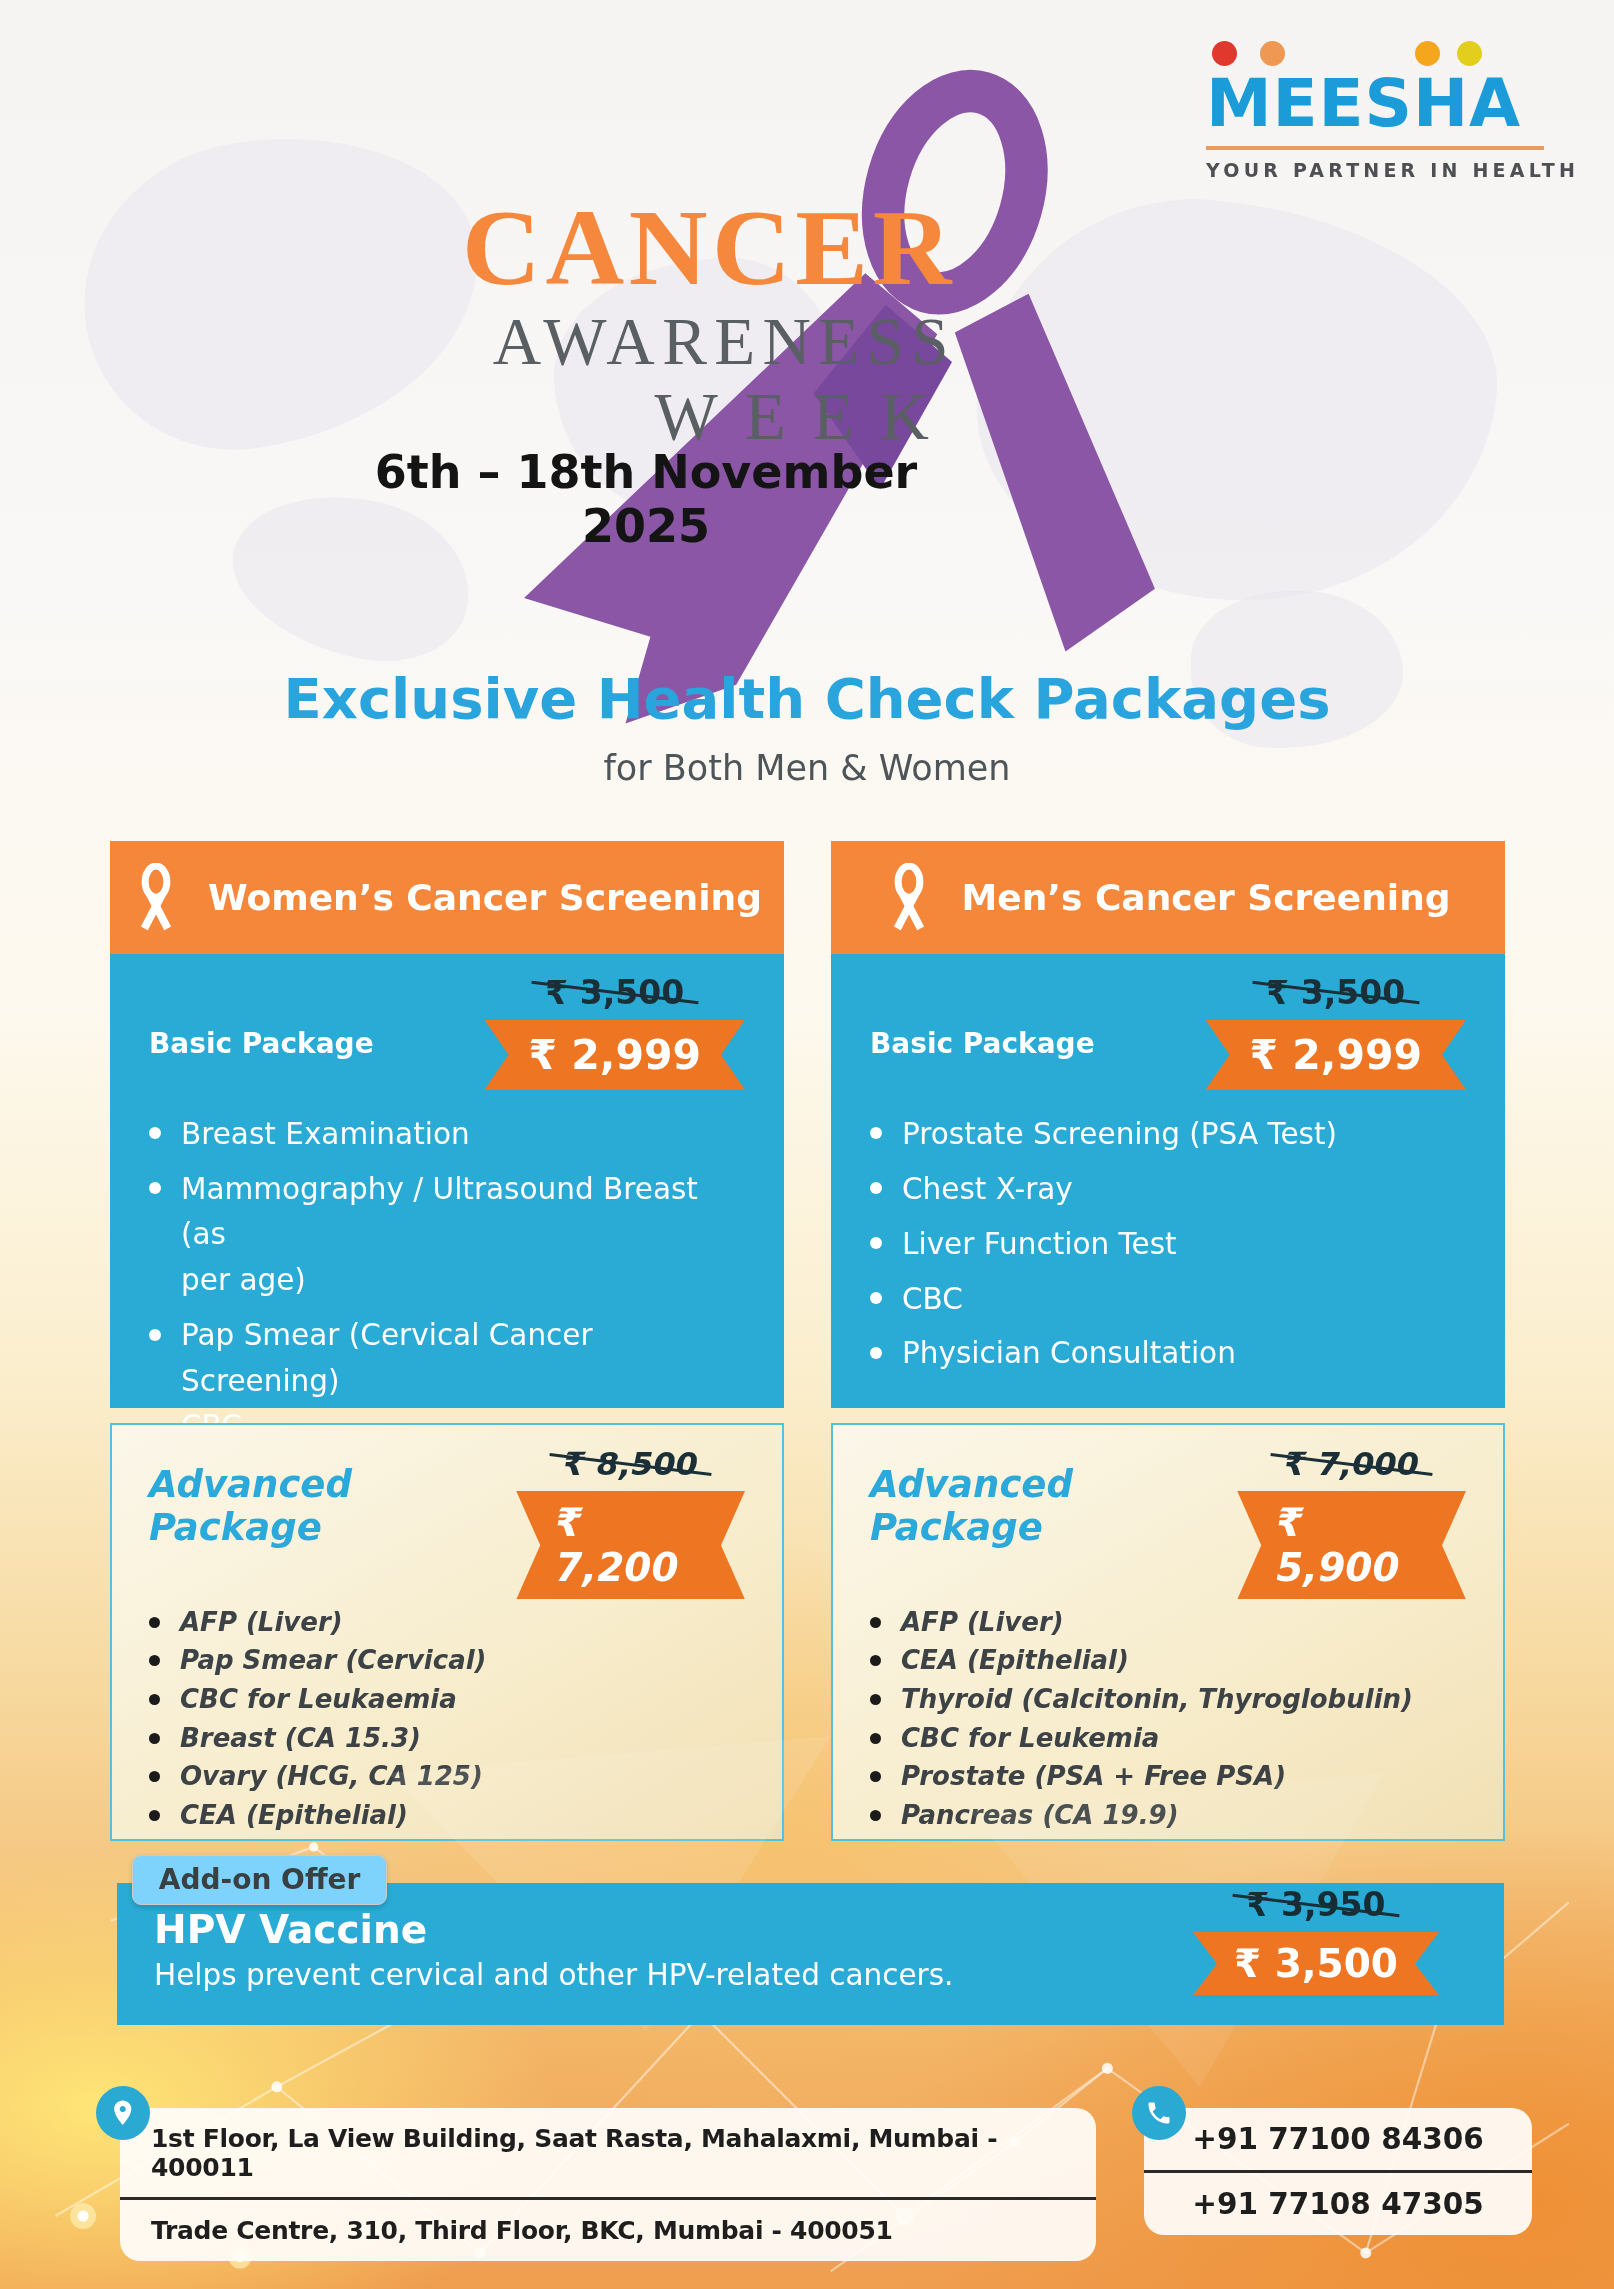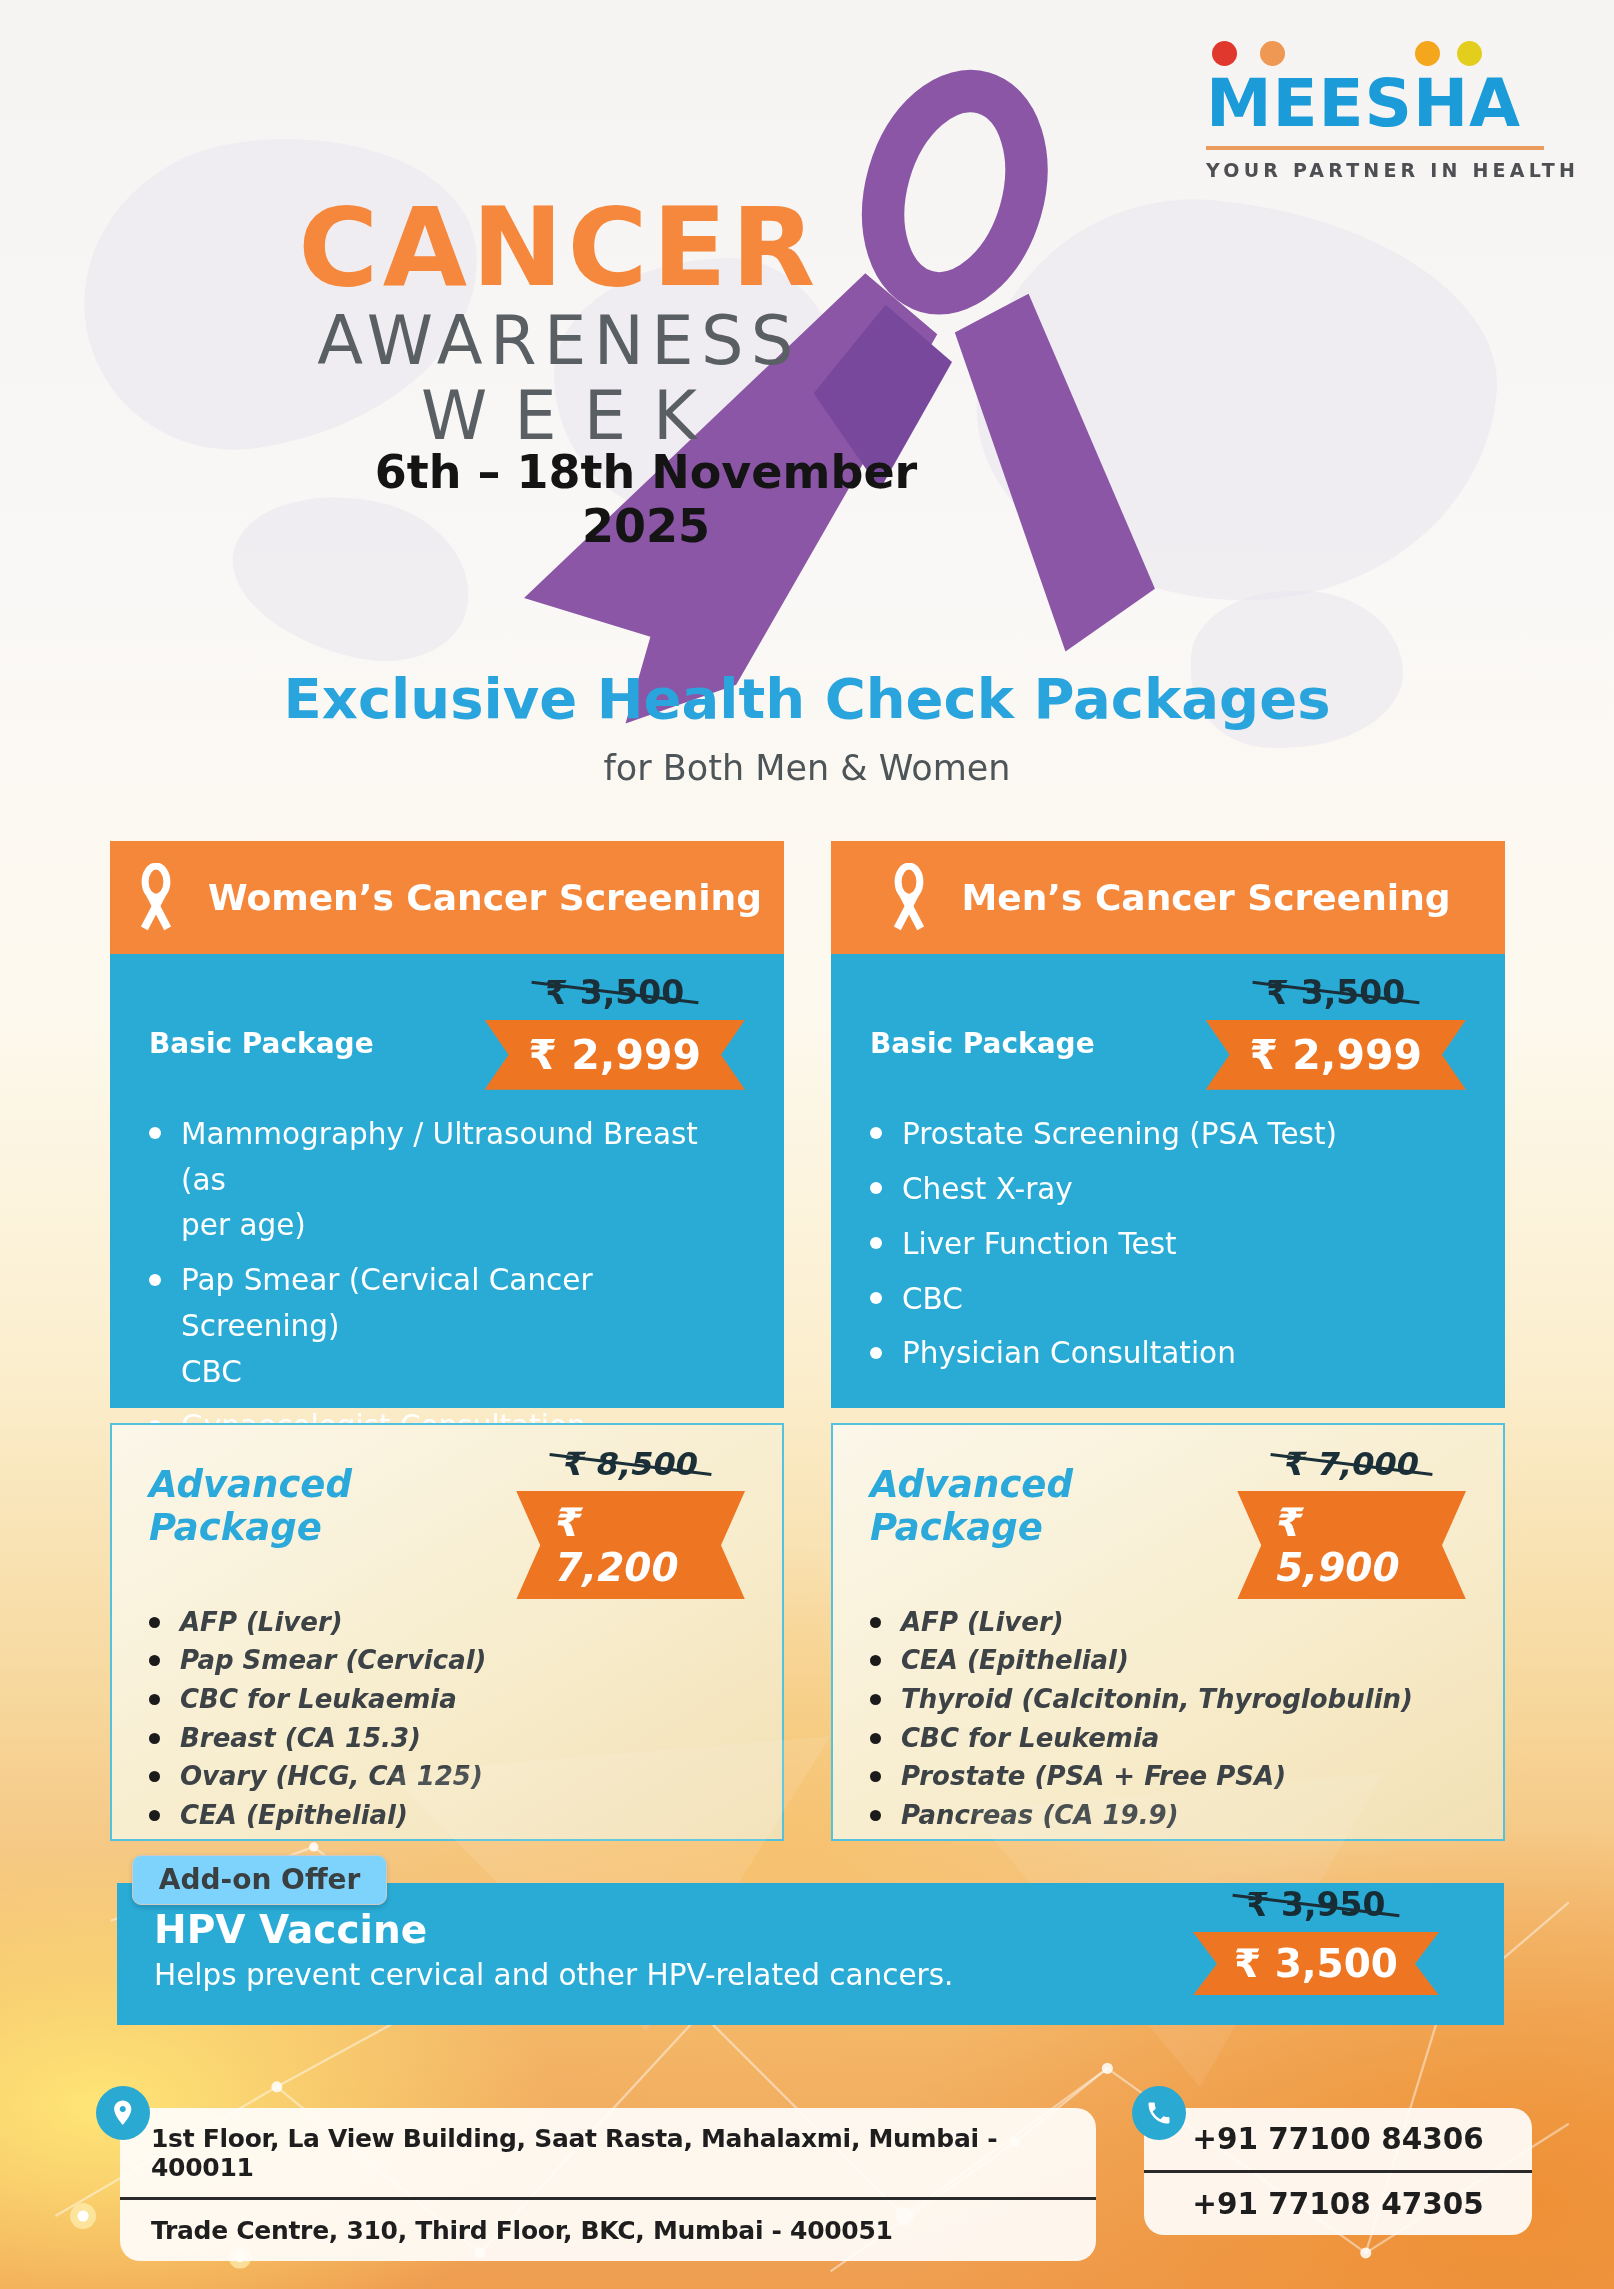--- a/index.html
+++ b/index.html
@@ -15,21 +15,21 @@
   
   .mapblob{ position:absolute; background:#e9e6ee; opacity:.55; }
   
   .logo{ position:absolute; top:41px; right:70px; width:338px; }
   .logo-dots{ position:relative; height:29.5px; }
   .logo-dot{ position:absolute; width:25px; height:25px; border-radius:50%; }
   .logo-name{ font-size:66px; font-weight:800; color:#1B9CD9; letter-spacing:0.9px; line-height:1; }
   .logo-rule{ height:4.6px; background:#E99C5E; margin:9.2px 0 8.3px; }
   .logo-tagline{ font-size:19px; font-weight:700; letter-spacing:4.2px; color:#4E4F53; white-space:nowrap; }
   
-  .title-block{ position:absolute; top:192px; left:162px; width:794px; text-align:center; }
+  .title-block{ position:absolute; top:192px; left:162px; width:794px; text-align:right;font-family:Liberation Serif, serif; }
   .title-1{ font-size:109px; font-weight:800; color:#F5883C; letter-spacing:4.6px; line-height:1.02; }
   .title-2{ font-size:67px; font-weight:400; color:#5A5F64; letter-spacing:7.4px; line-height:1.15; }
   .title-3{ font-size:67px; font-weight:400; color:#5A5F64; letter-spacing:27px; line-height:1.1; text-indent:27px; }
   .date-line{ position:absolute; top:445px; left:323px; width:646px; text-align:center;
               font-size:46px; font-weight:800; color:#141414; }
   
   .intro-heading{ position:absolute; top:666px; left:0; width:1614px; text-align:center;
                   font-size:56px; font-weight:800; color:#2AA4DC; }
   .intro-sub{ position:absolute; top:748px; left:0; width:1614px; text-align:center;
               font-size:35px; font-weight:400; color:#4E5559; }
@@ -144,20 +144,24 @@
       <div class="card-blue">
         <div class="pkg-row">
           <div class="pkg-label-basic">Basic Package</div>
           <div class="price-stack">
             <span class="old-price">₹ 3,500</span>
             <span class="badge">₹ 2,999</span>
           </div>
         </div>
         <ul class="pkg-items">
 
+            <li>
+              <span class="dot"></span>
+              <span class="item-text">Breast Examination</span>
+            </li>
 
             <li>
               <span class="dot"></span>
               <span class="item-text">Mammography / Ultrasound Breast (as
 per age)</span>
             </li>
 
             <li>
               <span class="dot"></span>
               <span class="item-text">Pap Smear (Cervical Cancer Screening)

